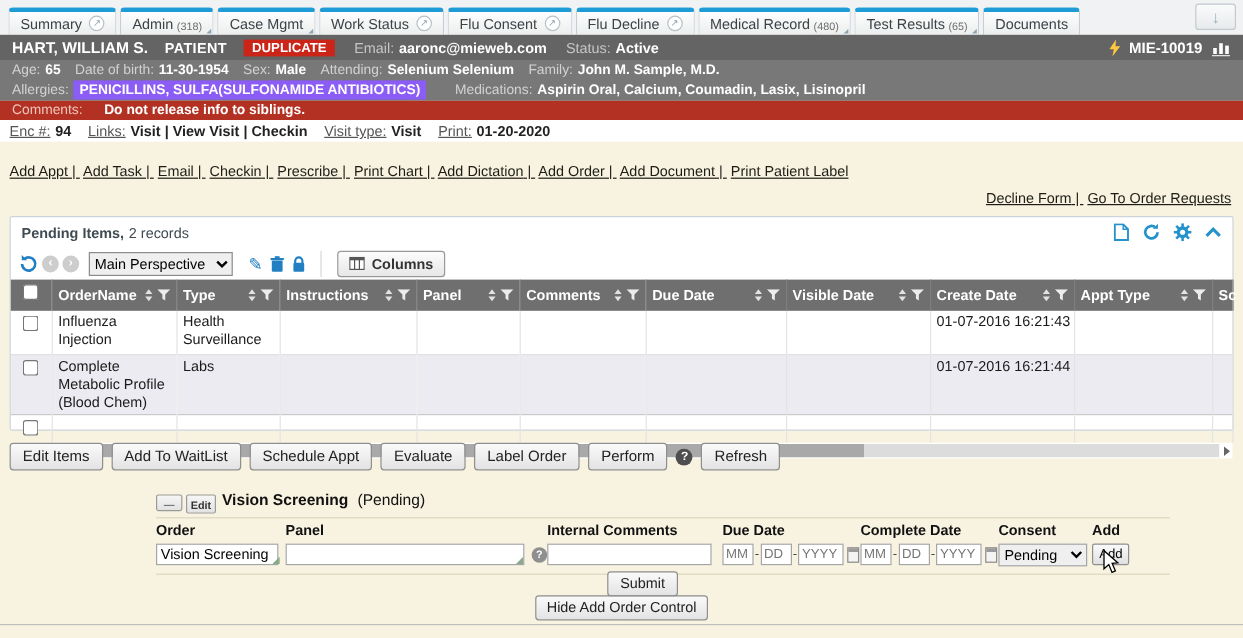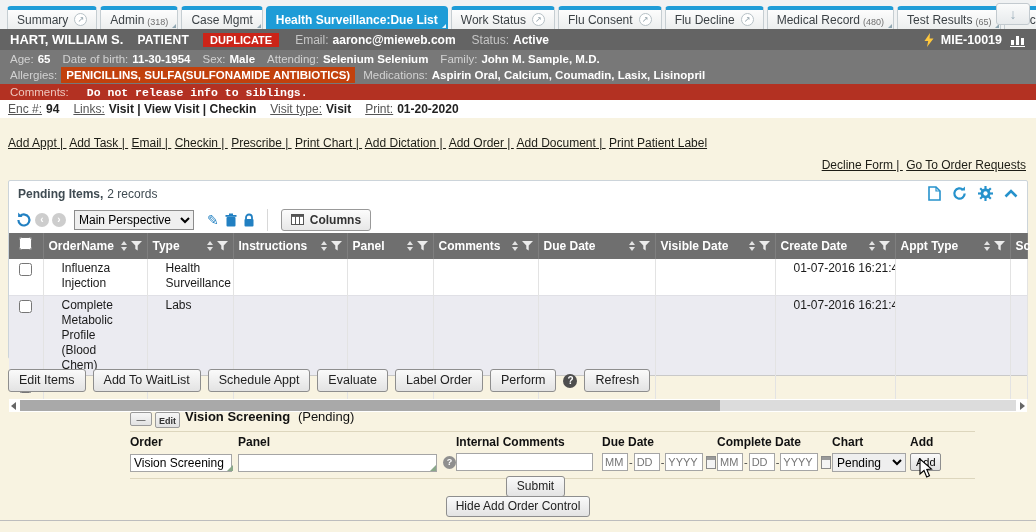--- a/index.html
+++ b/index.html
@@ -33,26 +33,26 @@
   .bar-label { color:#c6c6c6; margin-left:16px; }
   .bar-val { font-weight:bold; margin-left:4px; }
   .pt-right { margin-left:auto; display:flex; align-items:center; gap:7px; }
   .chart-id { font-weight:bold; font-size:12.5px; }
 
   .demo-bar { position:absolute; top:50px; left:0; width:100%; height:34px; background:#787878;
               color:#fff; font-size:11.5px; padding:1px 10px; line-height:16px; }
   .demo-line { display:flex; align-items:center; white-space:nowrap; }
   .d-label { color:#d2d2d2; margin-right:4px; }
   .d-val { font-weight:bold; margin-right:12px; }
-  .allergy-badge { background:#c2410c; color:#fff; font-weight:bold; padding:0 5px; margin-right:8px; }
+  .allergy-badge { background:#8b5cf6; color:#fff; font-weight:bold; padding:0 5px; margin-right:24px; }
 
   .comments-bar { position:absolute; top:84px; left:0; width:100%; height:16px; background:#b33122;
                   display:flex; align-items:center; font-size:11.5px; padding:0 10px; }
   .c-label { color:#eec7be; margin-right:18px; }
-  .c-val { color:#fff; font-weight:bold;font-family:Liberation Mono, monospace; }
+  .c-val { color:#fff; font-weight:bold; }
 
   .enc-bar { position:absolute; top:100px; left:0; width:100%; height:18px; background:#fff;
              display:flex; align-items:center; font-size:12px; padding:0 8px; color:#555; }
   .e-label { color:#555; margin-right:4px;text-decoration:underline; }
   .e-val { color:#222; font-weight:bold; margin-right:14px; }
   .enc-links { display:flex; margin-right:14px; }
   .enc-link { color:#222; font-weight:bold; cursor:pointer; }
   .enc-link:not(:last-child)::after { content:" | "; font-weight:bold; color:#222; white-space:pre; }
 
   
@@ -85,21 +85,21 @@
 
   table.grid { width:1018px; border-collapse:collapse; table-layout:fixed; }
   .grid th { background:#6f6f6f; color:#fff; font-size:12px; font-weight:bold; text-align:left;
              padding:5px 5px; height:26px; border-right:1px solid #7f7f7f; vertical-align:middle; }
   .th-flex { display:flex; align-items:center; justify-content:space-between; }
   .h-icons { display:flex; align-items:center; gap:4px; }
   .sort { display:inline-flex; flex-direction:column; gap:2px; cursor:pointer; }
   .sort i { display:block; width:0; height:0; border-left:3.5px solid transparent; border-right:3.5px solid transparent; }
   .sort .up { border-bottom:4px solid #e3e3e3; }
   .sort .dn { border-top:4px solid #e3e3e3; }
-  .grid td { font-size:12px; color:#1a1a1a; padding:2px 18px; border-right:1px solid #e3e3e3;
+  .grid td { font-size:12px; color:#1a1a1a; padding:2px 5px; border-right:1px solid #e3e3e3;
              vertical-align:top; line-height:15px; overflow:hidden; }
   .grid td.cb, .grid th.cb { text-align:center; padding:2px 0; vertical-align:top; }
   .row1 td { height:36px; }
   .row2 td { height:34px; background:#ebebf1; border-top:1px solid #e0e0e6; }
   .row3 td { height:15px; border-top:1px solid #c9c9c9; }
   .nowrap { white-space:nowrap; }
   input[type=checkbox] { width:13px; height:13px; margin-top:2px; }
 
   .hscroll { position:relative; height:13px; margin-top:0; background:#fff; }
   .hs-track { position:absolute; left:11px; right:11px; top:1px; bottom:1px; background:#dcdcdc; }
@@ -171,23 +171,20 @@
       <span>Summary</span>
       <span class="ext-icon">↗</span>
     </div>
     <div class="tab notch">
       <span>Admin</span>
       <span class="tab-count">(318)</span>
     </div>
     <div class="tab notch">
       <span>Case Mgmt</span>
     </div>
-    <div class="tab active notch">
-      <span>Health Surveillance:Due List</span>
-    </div>
     <div class="tab">
       <span>Work Status</span>
       <span class="ext-icon">↗</span>
     </div>
     <div class="tab">
       <span>Flu Consent</span>
       <span class="ext-icon">↗</span>
     </div>
     <div class="tab">
       <span>Flu Decline</span>
@@ -596,21 +593,21 @@
       <span class="date-wrap">
         <input class="d-in d-mm" placeholder="MM" style="">
           <span class="d-dash">-</span>
           <input class="d-in d-dd" placeholder="DD" style="">
           <span class="d-dash">-</span>
           <input class="d-in d-yy" placeholder="YYYY" style="">
           <span class="cal-icon"></span>
       </span>
     </div>
     <div class="fcol col-status">
-      <span class="flabel">Chart</span>
+      <span class="flabel">Consent</span>
       <select class="status-select">
         <option>Pending</option>
       </select>
     </div>
     <div class="fcol col-add">
       <span class="flabel">Add</span>
       <button class="add-btn">Add</button>
     </div>
   </div>
 

